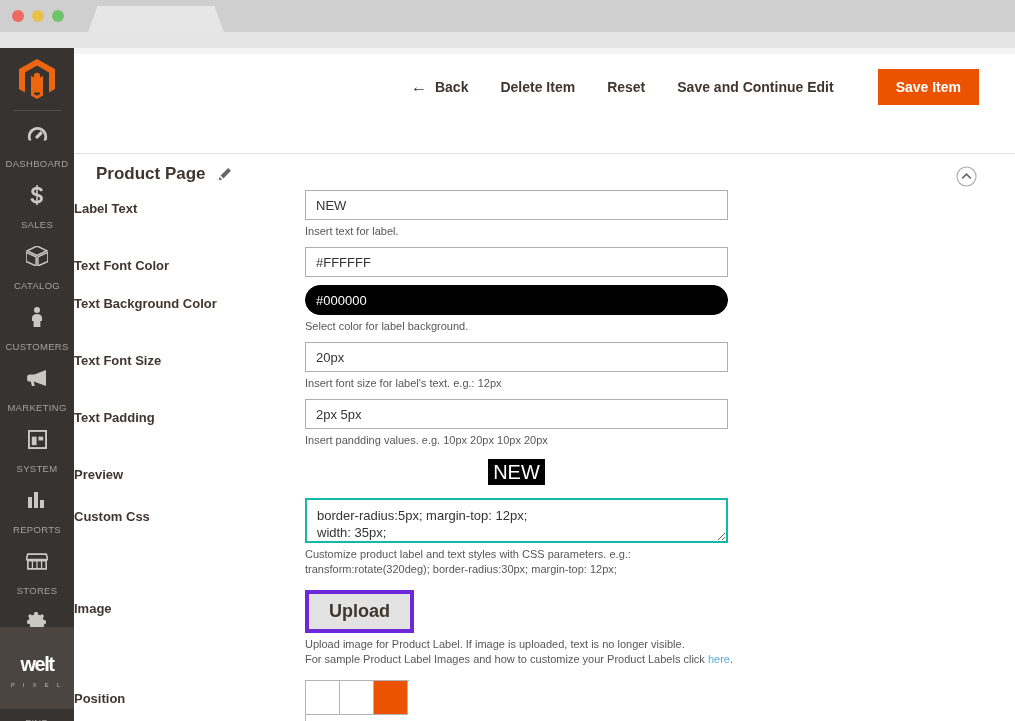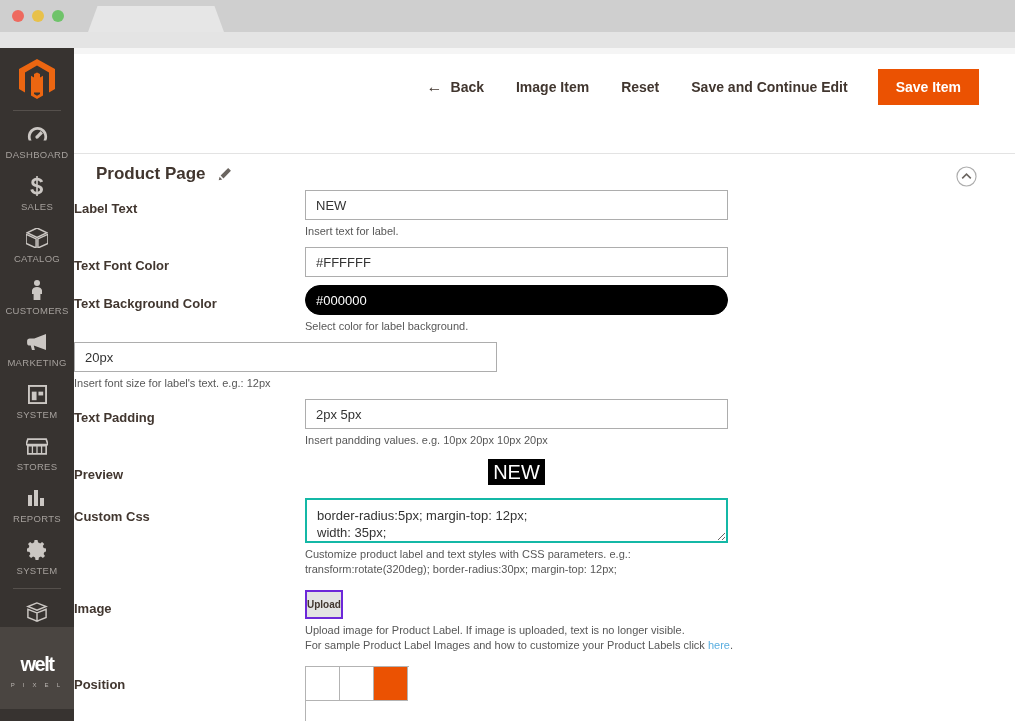--- a/index.html
+++ b/index.html
@@ -59,20 +59,21 @@
     width: 48px; height: 1px; background: #55504c;
     margin: 6px auto 0 auto;
   }
   .nav-list { padding-top: 4px; }
   .nav-item {
     display: flex; flex-direction: column; align-items: center;
     justify-content: flex-start;
     padding: 8px 2px 7px 2px;
     cursor: pointer;
     user-select: none;
+    gap: 9px;
   }
   .nav-icon {
     color: #cbc7c3;
     height: 22px; width: 24px;
     display: flex; align-items: center; justify-content: center;
     margin-bottom: 4px;
   }
   .nav-icon svg { display: block; fill: #cbc7c3; }
   .nav-label {
     color: #a5a09c;
@@ -132,21 +133,21 @@
   .back-btn { display: flex; align-items: center; gap: 8px; }
   .back-arrow { font-size: 16px; font-weight: normal; line-height: 1; }
   .primary-btn {
     background: #eb5202;
     color: #ffffff;
     border: none;
     font-family: "Liberation Sans", sans-serif;
     font-size: 14px; font-weight: bold;
     padding: 10px 18px;
     cursor: pointer;
-    margin-left: 14px;
+    margin-left: 28px;
     white-space: nowrap;
   }
 
   .section-header {
     position: absolute; left: 0; top: 105px;
     width: 941px; height: 1px;
     background: #e3e3e3;
   }
   .section-title-row {
     position: absolute; left: 22px; top: 116px;
@@ -231,25 +232,25 @@
     color: #333333;
     padding: 7px 10px;
     resize: both;
     outline: none;
     line-height: 17px;
     overflow: hidden;
   }
 
   .upload-btn {
     background: #e3e3e3;
-    border: 2px solid #6d28d9;
-    font-family: "Liberation Sans", sans-serif;
-    font-size: 10px; font-weight: bold;
+    border: 4px solid #6d28d9;
+    font-family: "Liberation Sans", sans-serif;
+    font-size: 18px; font-weight: bold;
     color: #41362f;
-    padding: 7px 0;
+    padding: 7px 20px;
     cursor: pointer;
   }
 
   .pos-grid {
     display: grid;
     grid-template-columns: repeat(3, 34px);
     grid-template-rows: repeat(3, 34px);
     border-top: 1px solid #b3b3b3;
     border-left: 1px solid #b3b3b3;
     width: 104px;
@@ -342,37 +343,37 @@
               <rect x="1" y="1" width="18" height="18" fill="none" stroke="#cbc7c3" stroke-width="2"></rect>
               <rect x="4" y="7" width="5" height="9"></rect>
               <rect x="11" y="7" width="5" height="4"></rect>
             </svg>
         </span>
         <span class="nav-label">SYSTEM</span>
       </div>
 
       <div class="nav-item">
         <span class="nav-icon">
-          <svg width="22" height="17" viewBox="0 0 24 18">
-              <path d="M2 1h20l2 6H0zM2 8h20v9H2z" fill="none" stroke="#cbc7c3" stroke-width="1.8"></path>
-              <path d="M7 8v9M12 8v9M17 8v9" stroke="#cbc7c3" stroke-width="1.4"></path>
-            </svg>
-        </span>
-        <span class="nav-label">STORES</span>
-      </div>
-
-      <div class="nav-item">
-        <span class="nav-icon">
           <svg width="20" height="18" viewBox="0 0 20 18">
               <rect x="1" y="6" width="4" height="11"></rect>
               <rect x="7" y="1" width="4" height="16"></rect>
               <rect x="13" y="9" width="4" height="8"></rect>
             </svg>
         </span>
         <span class="nav-label">REPORTS</span>
+      </div>
+
+      <div class="nav-item">
+        <span class="nav-icon">
+          <svg width="22" height="17" viewBox="0 0 24 18">
+              <path d="M2 1h20l2 6H0zM2 8h20v9H2z" fill="none" stroke="#cbc7c3" stroke-width="1.8"></path>
+              <path d="M7 8v9M12 8v9M17 8v9" stroke="#cbc7c3" stroke-width="1.4"></path>
+            </svg>
+        </span>
+        <span class="nav-label">STORES</span>
       </div>
 
       <div class="nav-item">
         <span class="nav-icon">
           <svg width="20" height="20" viewBox="0 0 20 20">
               <path d="M10 6.5A3.5 3.5 0 1 0 10 13.5 3.5 3.5 0 0 0 10 6.5zm9 5v-3l-2.4-.4a7 7 0 0 0-.8-2l1.4-2-2.1-2.1-2 1.4a7 7 0 0 0-2-.8L10.5 0h-3l-.4 2.6a7 7 0 0 0-2 .8l-2-1.4L1 4.1l1.4 2a7 7 0 0 0-.8 2L0 8.5v3l2.6.4a7 7 0 0 0 .8 2l-1.4 2 2.1 2.1 2-1.4a7 7 0 0 0 2 .8l.4 2.6h3l.4-2.6a7 7 0 0 0 2-.8l2 1.4 2.1-2.1-1.4-2a7 7 0 0 0 .8-2z"></path>
             </svg>
         </span>
         <span class="nav-label">SYSTEM</span>
       </div>
@@ -397,21 +398,21 @@
   </div>
 
   <div class="main">
     <div class="page-top-strip"></div>
 
     <div class="page-actions">
       <button class="action-btn back-btn">
         <span class="back-arrow">←</span>
         <span>Back</span>
       </button>
-      <button class="action-btn">Image Item</button>
+      <button class="action-btn">Delete Item</button>
       <button class="action-btn">Reset</button>
       <button class="action-btn">Save and Continue Edit</button>
       <button class="primary-btn">Save Item</button>
     </div>
 
     <div class="section-header"></div>
 
     <div class="section-title-row">
       <span class="section-title">Product Page</span>
       <svg class="pencil-icon" width="14" height="14" viewBox="0 0 16 16">
@@ -452,20 +453,23 @@
           <span class="field-label">Text Background Color</span>
         </div>
         <div class="field-control-cell">
           <input class="txt-input dark" type="text" value="#000000" style="">
           <div class="hint">Select color for label background.</div>
           <div class="spacer-8"></div>
         </div>
       </div>
 
       <div class="field-row">
+        <div class="field-label-cell">
+          <span class="field-label">Text Font Size</span>
+        </div>
         <div class="field-control-cell">
           <input class="txt-input" type="text" value="20px" style="">
           <div class="hint">Insert font size for label's text. e.g.: 12px</div>
           <div class="spacer-8"></div>
         </div>
       </div>
 
       <div class="field-row">
         <div class="field-label-cell">
           <span class="field-label">Text Padding</span>

